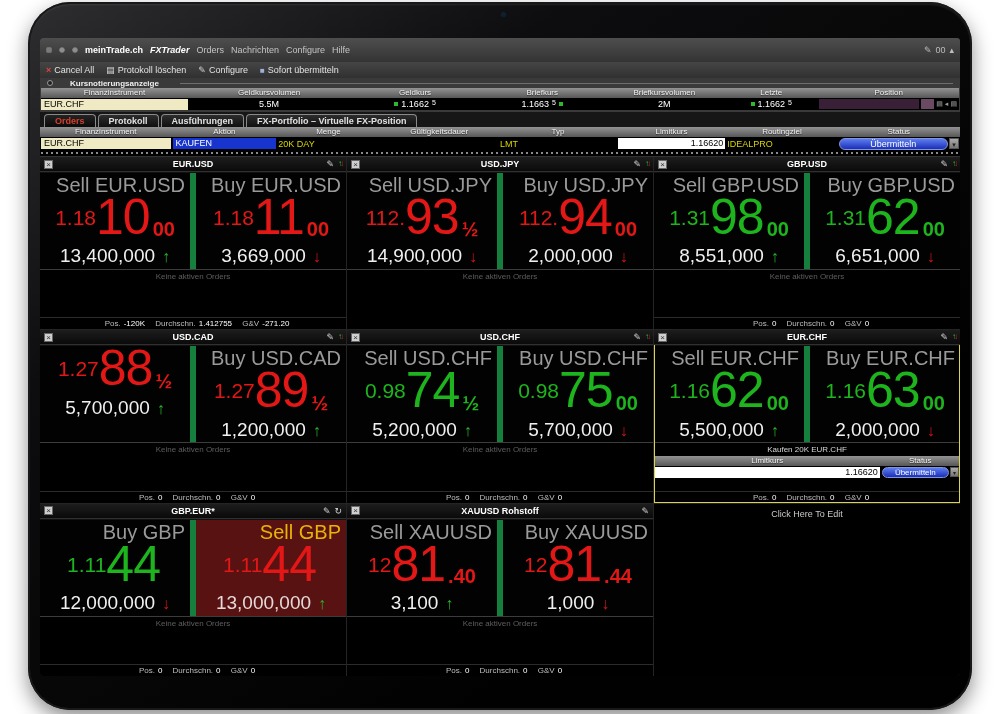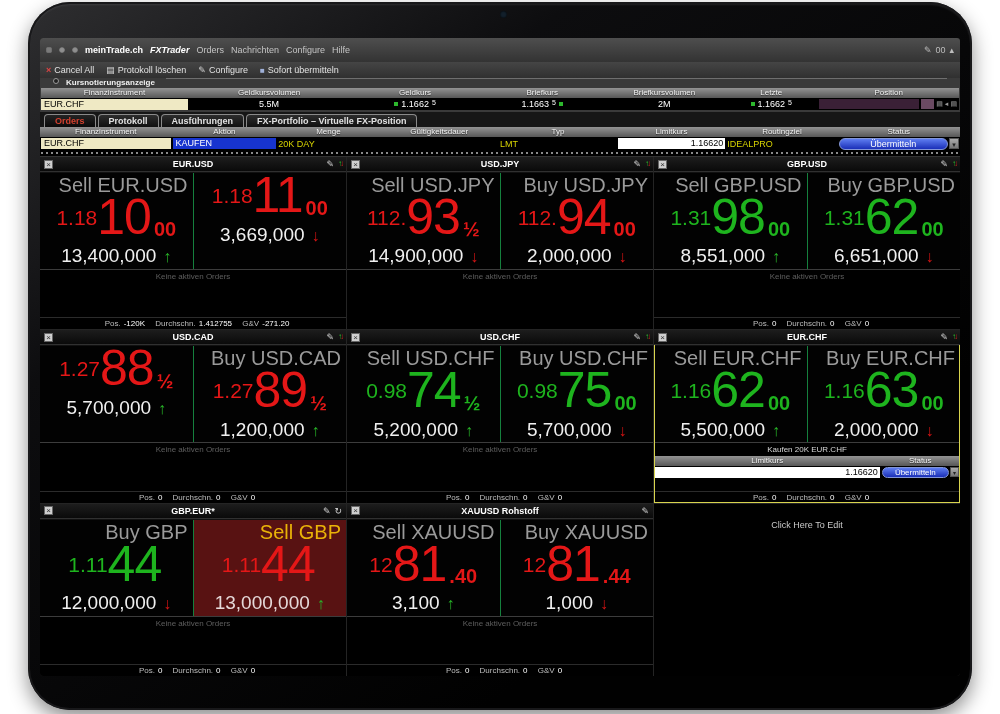--- a/index.html
+++ b/index.html
@@ -25,21 +25,21 @@
 .toolbar{height:16px;flex:0 0 16px;background:linear-gradient(#454545,#303030);display:flex;align-items:center;gap:12px;padding:0 6px;font-size:9px;color:#e2e2e2}
 .tool{display:flex;align-items:center;gap:3px}
 .ti{font-size:9px;line-height:9px}
 .ti.cancel{color:#e04444;font-weight:bold}
 .ti.doc{color:#d8d8d8}
 .ti.wrench{color:#d8d8d8}
 .ti.chk{color:#9fb0d8;font-size:8px}
 
 
 .qgroup{flex:0 0 34px;background:#3a3a3a;padding:0 1px 1px}
-.qgroup-title{height:10px;display:flex;font-size:8px;font-weight:bold;color:#f0f0f0;gap:7px;padding:0 12px}
+.qgroup-title{height:10px;display:flex;align-items:center;font-size:8px;font-weight:bold;color:#f0f0f0;gap:17px;padding:0 6px}
 .qgroup-title .tgl{width:6px;height:6px;border:1px solid #999;border-radius:50%;background:#222}
 .qgroup-title .line{flex:1;border-top:1px solid #6e6e6e;margin-left:4px}
 .qcols{display:grid;grid-template-columns:16% 17.7% 14.1% 13.6% 13% 10.3% auto}
 .qhead{height:10px;background:linear-gradient(#939393,#575757);font-size:8px;color:#f4f4f4;text-shadow:0 1px 1px #2a2a2a}
 .qhead span{display:block;text-align:center;line-height:10px;overflow:hidden}
 .qvals{height:12px;background:#000;color:#fff;font-size:9px;align-items:center}
 .qcell{display:flex;justify-content:center;align-items:center;gap:3px;height:12px}
 .sup{font-size:7px;vertical-align:super;line-height:1;transform:translateY(-2px);display:inline-block}
 .gdot{width:4px;height:4px;background:#2db82d;display:inline-block}
 .f-cream{background:#efe9c4;color:#000;height:11px;line-height:11px;padding:0 3px;font-size:9px;width:100%;text-align:left}
@@ -72,21 +72,21 @@
 .tile{background:#000;display:flex;flex-direction:column;min-height:0}
 .tile.selected{outline:1px solid #d8d44e;outline-offset:-1px}
 .titlebar{height:15px;flex:0 0 15px;background:linear-gradient(#1d1d1d,#0a0a0a);border-bottom:1px solid #303030;display:flex;align-items:center;padding:0 4px;position:relative}
 .t-close{width:9px;height:9px;background:#cfcfcf;border:1px solid #666;color:#333;font-size:8px;line-height:7px;text-align:center;z-index:1}
 .t-title{position:absolute;left:0;right:0;text-align:center;font-size:9px;font-weight:bold;color:#fff}
 .t-icons{margin-left:auto;display:flex;gap:4px;color:#d8d8d8;font-size:9px;z-index:1}
 .t-icons .icon{line-height:10px}
 .t-icons .swap{display:inline-flex;letter-spacing:-2px;font-size:8px;font-weight:bold}
 .t-icons .su{color:#2db82d}.t-icons .sd{color:#d62222}
 .quote-row{height:98px;flex:0 0 98px;display:flex;border-bottom:1px solid #3c3c3c;border-top:1px solid #111}
-.qpanel{flex:1;display:flex;flex-direction:column;padding:1px 5px 0;background:#020202;border-right:1px solid #15803d;min-width:0}
+.qpanel{flex:1;display:flex;flex-direction:column;padding:1px 5px 0;background:#020202;border-right:6px solid #15803d;min-width:0}
 .qpanel:last-child{border-right:none}
 .qpanel.hl{background:#581212}
 .side-label{text-align:right;font-size:20px;color:#9a9a9a;height:22px;line-height:22px;white-space:nowrap}
 .qpanel.hl .side-label{color:#eab308}
 .price-line{display:flex;justify-content:center;height:50px}
 .p-prefix{font-size:21px;margin-top:10px}
 .p-big{font-size:50px;line-height:42px;letter-spacing:-1px;font-weight:500}
 .p-sub{font-size:20px;font-weight:bold;align-self:flex-end;margin:0 0 4px 3px}
 .c-red .p-prefix,.c-red .p-big,.c-red .p-sub{color:#e41717}
 .c-green .p-prefix,.c-green .p-big,.c-green .p-sub{color:#1eb41e}
@@ -100,21 +100,21 @@
 .op-head{display:flex;height:10px;background:linear-gradient(#939393,#575757);font-size:8px;color:#f4f4f4;text-shadow:0 1px 1px #2a2a2a}
 .op-head .h-limit{width:74%;text-align:center;line-height:10px}
 .op-head .h-status{flex:1;text-align:center;line-height:10px}
 .op-vals{display:flex;align-items:center;height:12px;background:#000;padding-right:1px}
 .op-limit{width:74%;background:#fff;color:#000;font-size:9px;height:11px;line-height:11px;text-align:right;padding:0 2px}
 .op-status{flex:1;background:linear-gradient(#5e7df0,#1a2fb8);border:1px solid #8396d8;border-radius:6px;color:#fff;font-size:8px;height:11px;line-height:9px;text-align:center;margin-left:2px}
 .op-dd{width:9px;height:10px;background:linear-gradient(#aaa,#777);color:#222;font-size:6px;line-height:10px;text-align:center;margin-left:1px;border:1px solid #555}
 .pos-line{margin-top:auto;flex:0 0 12px;text-align:center;font-size:8px;border-top:1px solid #2b2b2b;line-height:11px;white-space:nowrap}
 .pos-line .pl{color:#bdbdbd;margin:0 3px 0 8px}
 .pos-line .pv{color:#fff}
-.tile-empty{align-items:center;padding-top:16px;font-size:9px;color:#c9c9c9}
+.tile-empty{align-items:center;padding-top:5px;font-size:9px;color:#c9c9c9}
 </style>
 </head>
 <body>
 
 <div class="device">
   <div class="camera" style="position:absolute;left:472px;top:9px;"></div>
   <div class="screen">
 
     <div class="menubar">
       <span class="winbtn first"></span>
@@ -272,20 +272,21 @@
           <span class="p-prefix">1.18</span>
           <span class="p-big">10</span>
           <span class="p-sub">00</span>
         </div>
         <div class="vol-line">
           <span>13,400,000</span>
           <span class="arrow up">↑</span>
         </div>
       </div>
       <div class="qpanel qpanel-right c-red">
+        <div class="side-label">Buy EUR.USD</div>
         <div class="price-line">
           <span class="p-prefix">1.18</span>
           <span class="p-big">11</span>
           <span class="p-sub">00</span>
         </div>
         <div class="vol-line">
           <span>3,669,000</span>
           <span class="arrow down">↓</span>
         </div>
       </div>

